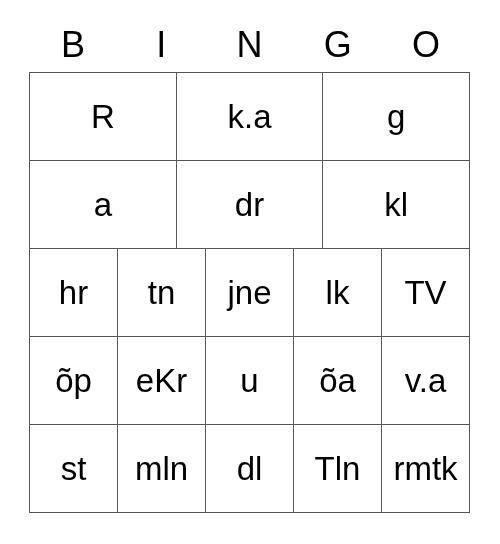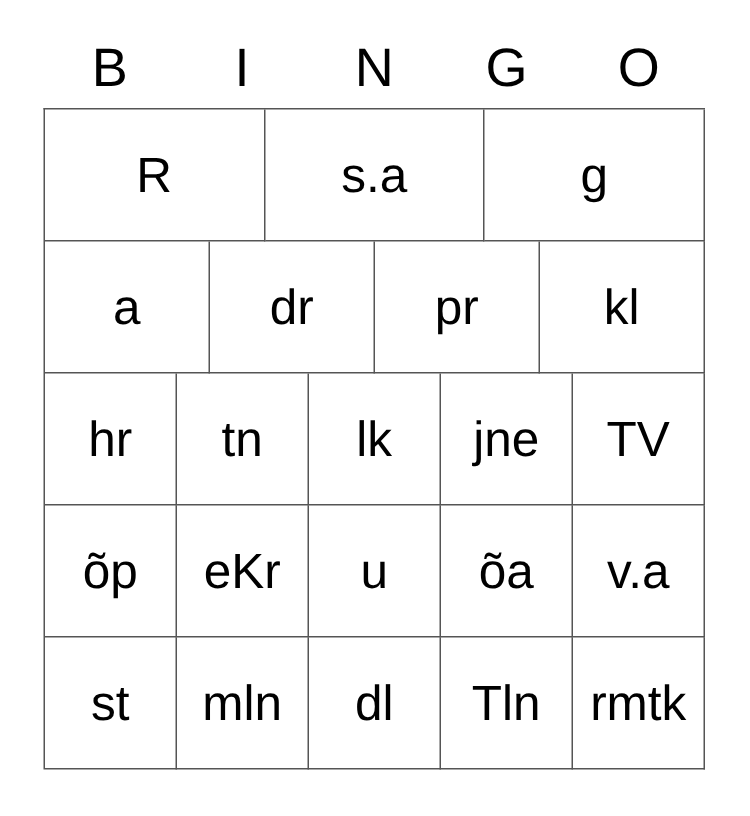--- a/index.html
+++ b/index.html
@@ -77,36 +77,35 @@
     <div class="header-cell">I</div>
     <div class="header-cell">N</div>
     <div class="header-cell">G</div>
     <div class="header-cell">O</div>
   </div>
 
   <div class="grid">
 
     <div class="grid-row">
       <div class="cell">R</div>
-      <div class="cell">s.a</div>
+      <div class="cell">k.a</div>
       <div class="cell">g</div>
     </div>
 
     <div class="grid-row">
       <div class="cell">a</div>
       <div class="cell">dr</div>
-      <div class="cell">pr</div>
       <div class="cell">kl</div>
     </div>
 
     <div class="grid-row">
       <div class="cell">hr</div>
       <div class="cell">tn</div>
+      <div class="cell">jne</div>
       <div class="cell">lk</div>
-      <div class="cell">jne</div>
       <div class="cell">TV</div>
     </div>
 
     <div class="grid-row">
       <div class="cell">õp</div>
       <div class="cell">eKr</div>
       <div class="cell">u</div>
       <div class="cell">õa</div>
       <div class="cell">v.a</div>
     </div>

